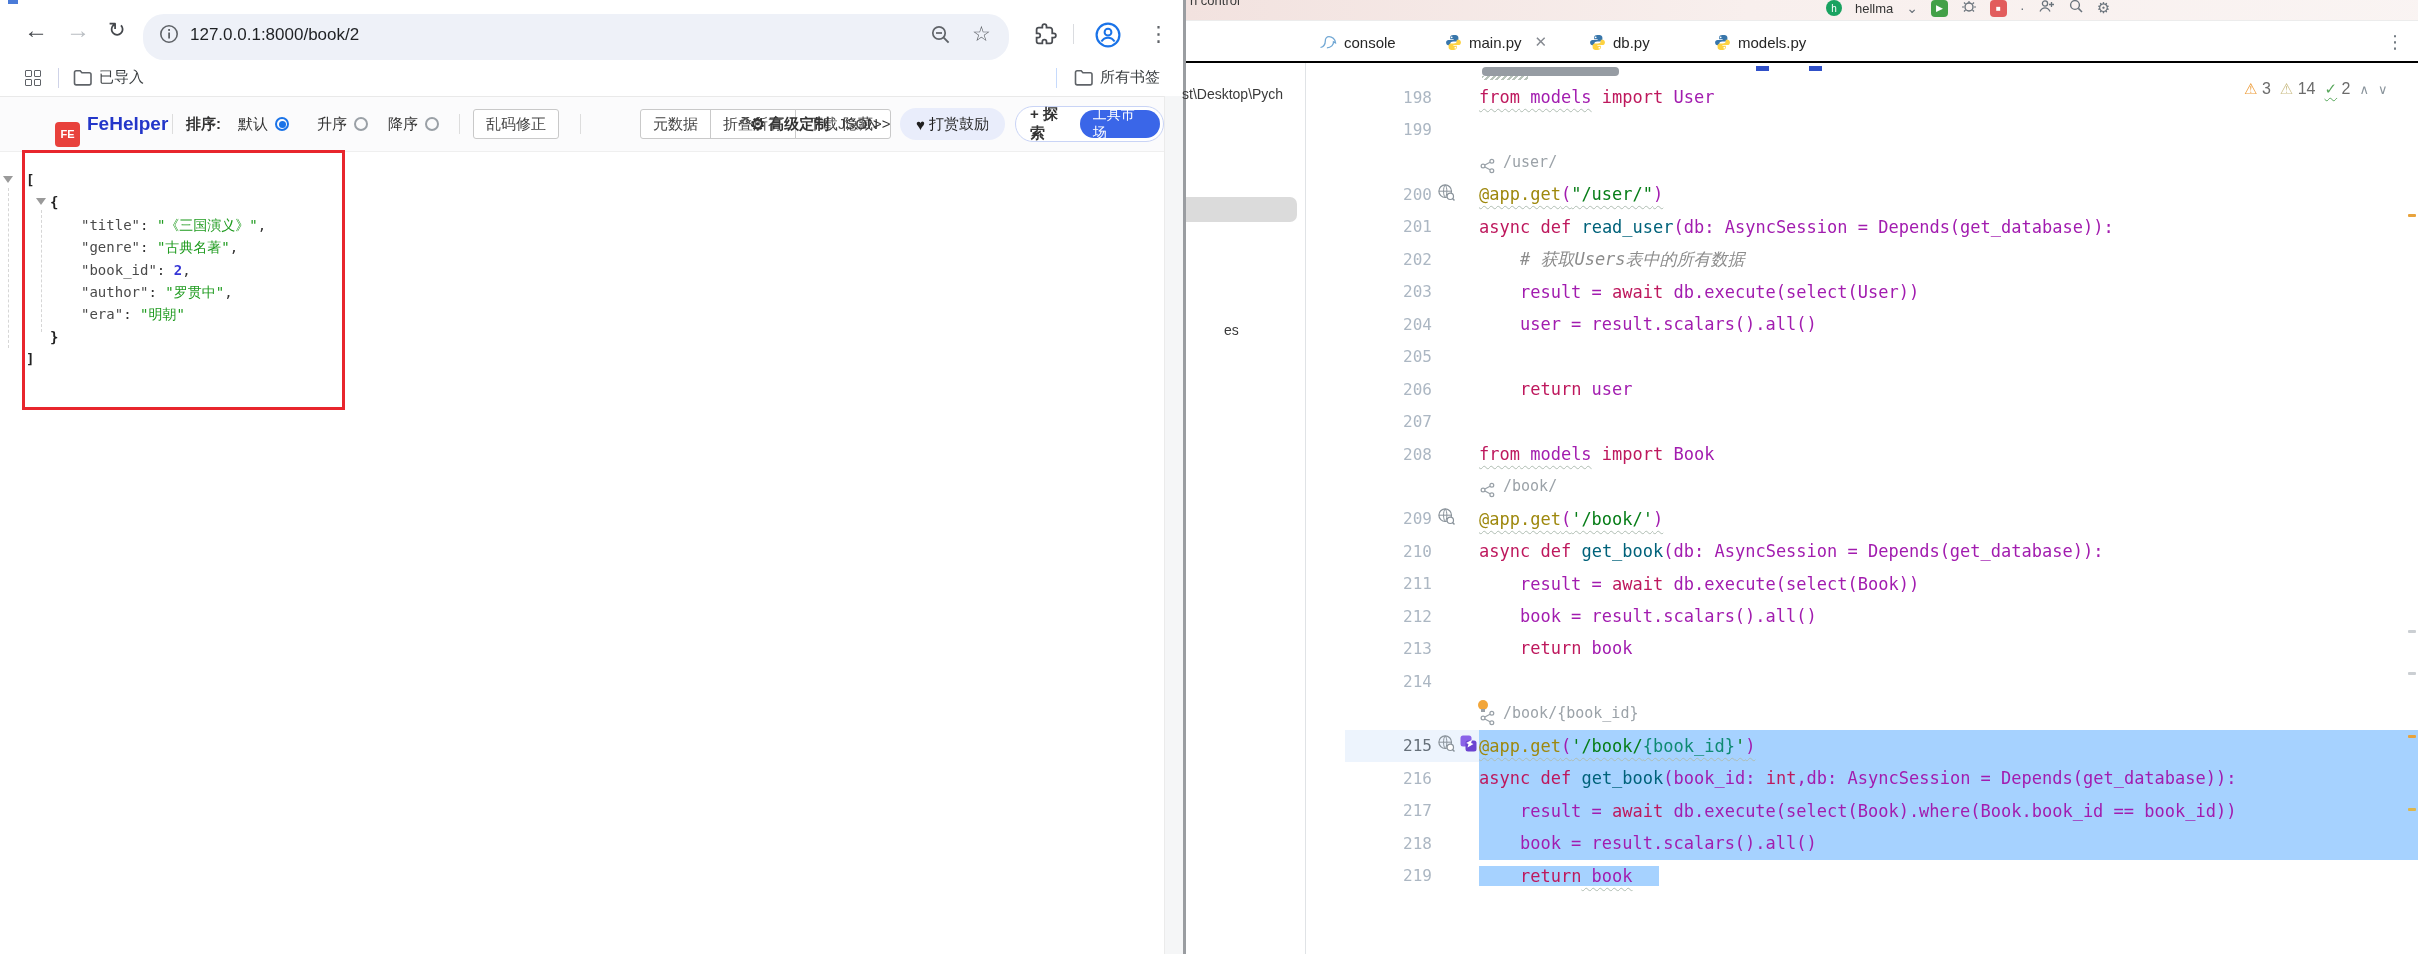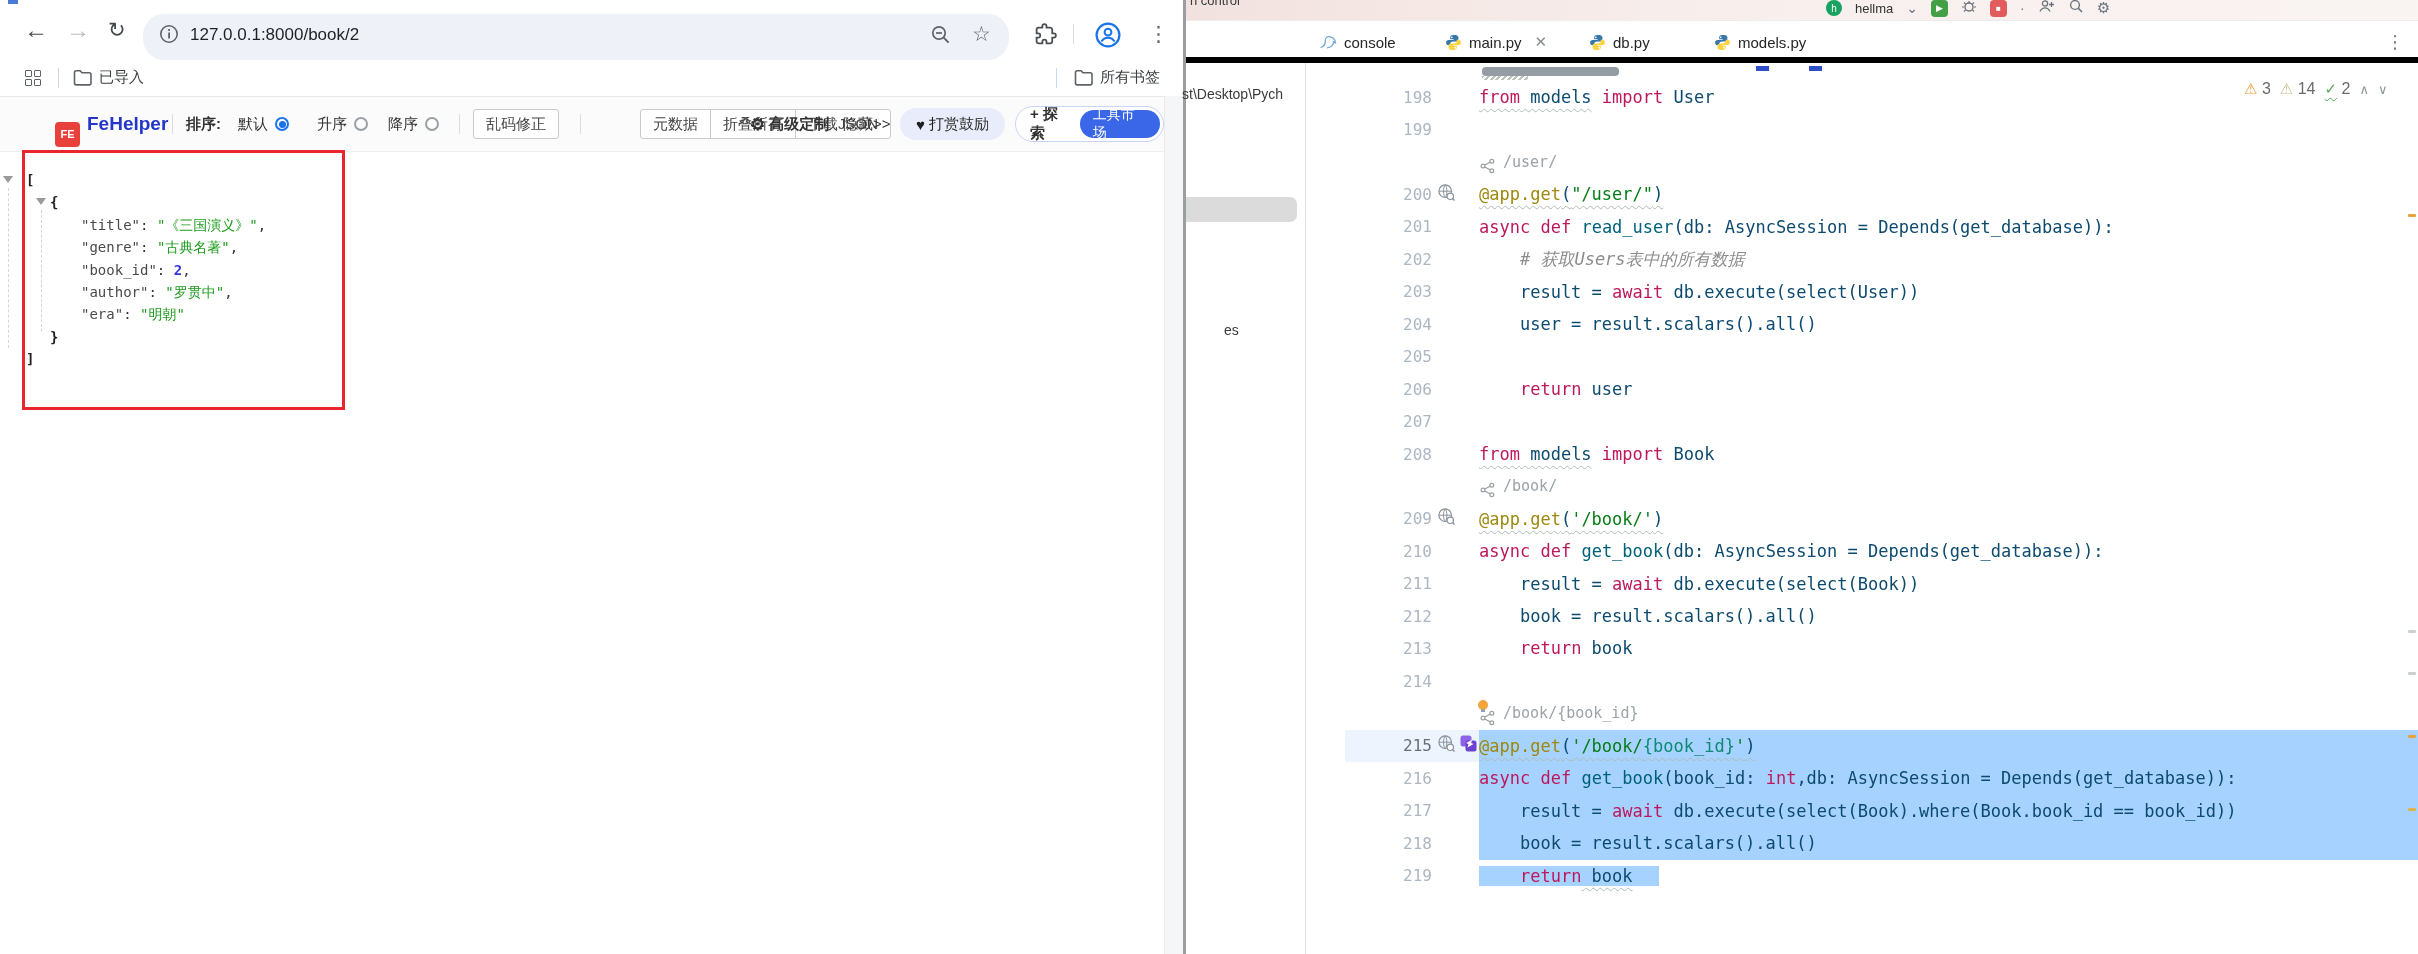--- a/index.html
+++ b/index.html
@@ -73,21 +73,21 @@
   .tb-ic{font-size:14px;color:#6a737b;line-height:18px;}
   #avatar{width:16px;height:16px;border-radius:50%;background:#1aa260;color:#fff;font-size:10px;
           display:flex;align-items:center;justify-content:center;}
   #run-btn{width:17px;height:17px;border-radius:4px;background:#43a047;color:#fff;font-size:9px;
            display:flex;align-items:center;justify-content:center;}
   #stop-btn{width:17px;height:17px;border-radius:4px;background:#e25c5c;color:#fff;font-size:8px;
             display:flex;align-items:center;justify-content:center;}
   #user-name{font-size:13px;color:#333;}
 
   #pc-tabs{position:absolute;left:0;top:20px;width:1232px;height:43px;background:#fff;
-           border-top:1px solid #ececec;border-bottom:6px solid #000000;box-sizing:border-box;}
+           border-top:1px solid #ececec;border-bottom:2px solid #000000;box-sizing:border-box;}
   .tab{position:absolute;top:0;height:42px;display:flex;align-items:center;gap:7px;font-size:15px;
        color:#262626;cursor:pointer;}
   .tab .close{color:#868a91;font-size:15px;margin-left:6px;}
   #tabs-kebab{position:absolute;left:1200px;top:10px;font-size:18px;color:#6a737b;cursor:pointer;}
 
   
   #proj-frag{position:absolute;left:-4px;top:86px;width:121px;overflow:hidden;white-space:nowrap;
              font-size:14px;color:#3a3a3a;}
   #proj-sel{position:absolute;left:0;top:197px;width:111px;height:25px;background:#dbdbdb;
             border-radius:0 7px 7px 0;}
@@ -100,21 +100,21 @@
   .row.partial{height:18px;position:relative;}
   .num{width:87px;flex:none;text-align:right;font-family:"DejaVu Sans Mono",monospace;font-size:16px;
        color:#acb7c3;}
   .gut{width:47px;flex:none;display:flex;align-items:center;gap:3px;padding-left:5px;box-sizing:border-box;}
   .codeln{flex:1;height:100%;font-family:"DejaVu Sans Mono",monospace;font-size:17px;line-height:32.45px;
           white-space:pre;color:#080808;}
   .sel-full .codeln{background:#a6d2ff;}
   .tint .num,.tint .gut{background:#edf4fd;height:100%;display:flex;align-items:center;}
   .tint .num{display:block;line-height:32.45px;}
   .selspan{background:#a6d2ff;padding-right:26px;}
-  .tk-k{color:#be185d;} .tk-t{color:#0c4a6e;margin-top:29px;} .tk-f{color:#00627a;} .tk-s{color:#067d17;}
+  .tk-k{color:#be185d;} .tk-t{color:#a21caf;margin-top:29px;} .tk-f{color:#00627a;} .tk-s{color:#067d17;}
   .tk-d{color:#9e880d;} .tk-c{color:#8c8c8c;font-style:italic;} .tk-p{color:#0e8a72;}
   .wv{text-decoration:underline wavy #afbdb2;text-decoration-thickness:1px;text-underline-offset:5px;}
   .inlay{display:flex;align-items:center;gap:6px;}
   .inlay-tx{font-size:15px;color:#9ba2a8;}
   .inlay-ic{position:relative;width:18px;height:18px;flex:none;}
   .bulb{position:absolute;left:-1px;top:-5px;width:10px;height:10px;border-radius:50%;background:#f2a63b;}
   .bulb::after{content:"";position:absolute;left:3px;top:9px;width:4px;height:3px;background:#9aa1a8;}
   .pbar{position:absolute;left:137px;top:4px;width:137px;height:9px;border-radius:4px;background:#969ca3;}
   .pzig{position:absolute;left:137px;top:13px;width:46px;height:4px;
         background:repeating-linear-gradient(135deg,#b9c4bb 0 2px,transparent 2px 4px);}

